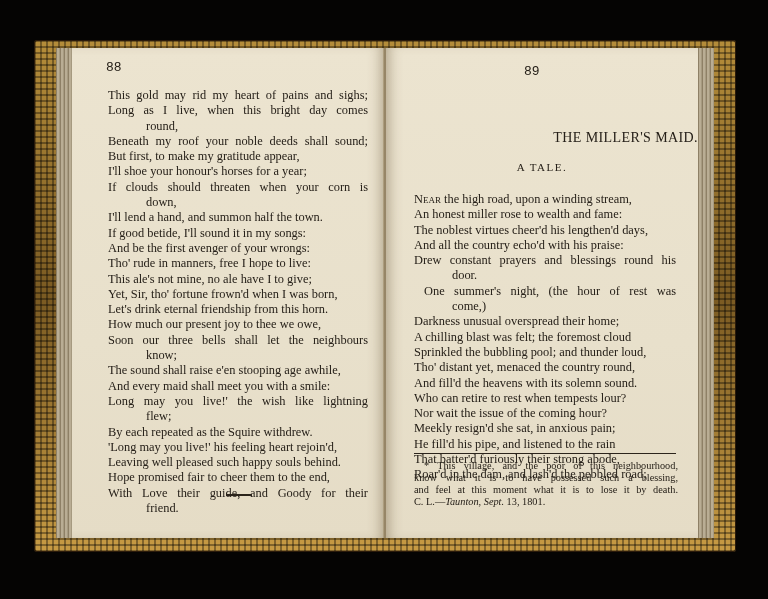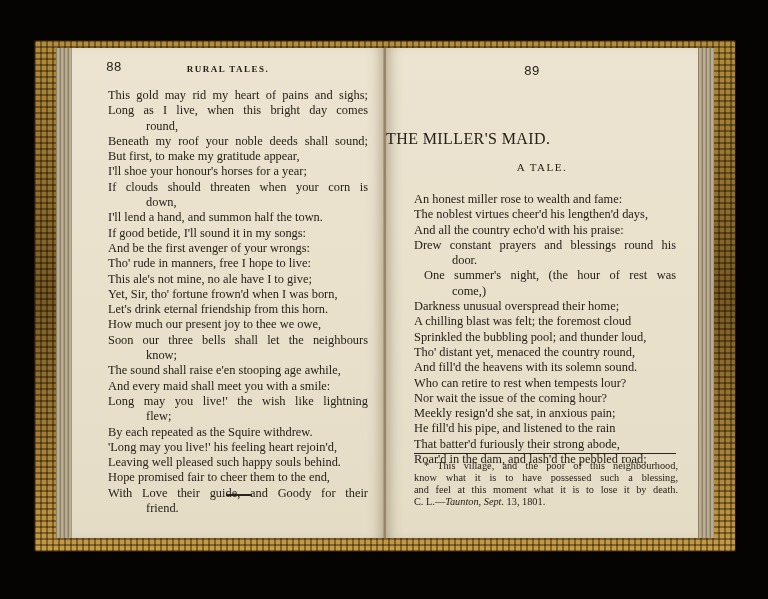--- a/index.html
+++ b/index.html
@@ -47,42 +47,41 @@
   .page.left .text { left:36px; top:40px; width:260px; }
   .page.right .text { left:28px; top:144px; width:262px; }
   .line { white-space:nowrap; }
   .line.just { text-align:justify; text-align-last:justify; white-space:normal; }
   .line.ind { padding-left:38px; }
   .line.ind2 { padding-left:10px; }
   .rule-short {
     position:absolute; left:154px; top:446px; width:26px; height:2px; background:#2b241b;
   }
   .title {
-    position:absolute; left:0; right:0; top:82px; text-align:left; font-size:16px; letter-spacing:0.4px;
+    position:absolute; left:0; right:0; top:82px; text-align:right; font-size:14px; letter-spacing:0.4px;
   }
   .subtitle {
     position:absolute; left:0; right:0; top:113px; text-align:center; font-size:11px; letter-spacing:1.5px; font-weight:normal;
   }
   .sc { font-variant: small-caps; }
   .fn-rule { position:absolute; left:28px; top:405px; width:262px; height:1px; background:#2b241b; }
   .footnote { position:absolute; left:28px; top:412px; width:264px; font-size:10.3px; line-height:12px; }
   .footnote .just { text-align:justify; text-align-last:justify; }
   .footnote .ind2 { padding-left:10px; }
 </style>
 </head>
 <body>
 
 <div class="book">
   <div class="cover"></div>
   <div class="edge-left"></div>
   <div class="edge-right"></div>
 
   <div class="page left">
     <div class="pagenum">88</div>
-    <div class="runhead">RURAL TALES.</div>
     <div class="text" id="left-text">
         <div class="line just">This gold may rid my heart of pains and sighs;</div>
         <div class="line just">Long as I live, when this bright day comes</div>
         <div class="line ind">round,</div>
         <div class="line just">Beneath my roof your noble deeds shall sound;</div>
         <div class="line ">But first, to make my gratitude appear,</div>
         <div class="line ">I'll shoe your honour's horses for a year;</div>
         <div class="line just">If clouds should threaten when your corn is</div>
         <div class="line ind">down,</div>
         <div class="line ">I'll lend a hand, and summon half the town.</div>
@@ -109,20 +108,21 @@
     <div class="rule-short"></div>
   </div>
 
   <div class="gutter"></div>
 
   <div class="page right">
     <div class="pagenum">89</div>
     <div class="title">THE MILLER'S MAID.</div>
     <div class="subtitle">A TALE.</div>
     <div class="text" id="right-text">
+        <div class="line "><span class="sc">Near</span><span> the high road, upon a winding stream,</span></div>
         <div class="line ">An honest miller rose to wealth and fame:</div>
         <div class="line ">The noblest virtues cheer'd his lengthen'd days,</div>
         <div class="line ">And all the country echo'd with his praise:</div>
         <div class="line just">Drew constant prayers and blessings round his</div>
         <div class="line ind">door.</div>
         <div class="line just ind2">One summer's night, (the hour of rest was</div>
         <div class="line ind">come,)</div>
         <div class="line ">Darkness unusual overspread their home;</div>
         <div class="line ">A chilling blast was felt; the foremost cloud</div>
         <div class="line ">Sprinkled the bubbling pool; and thunder loud,</div>

